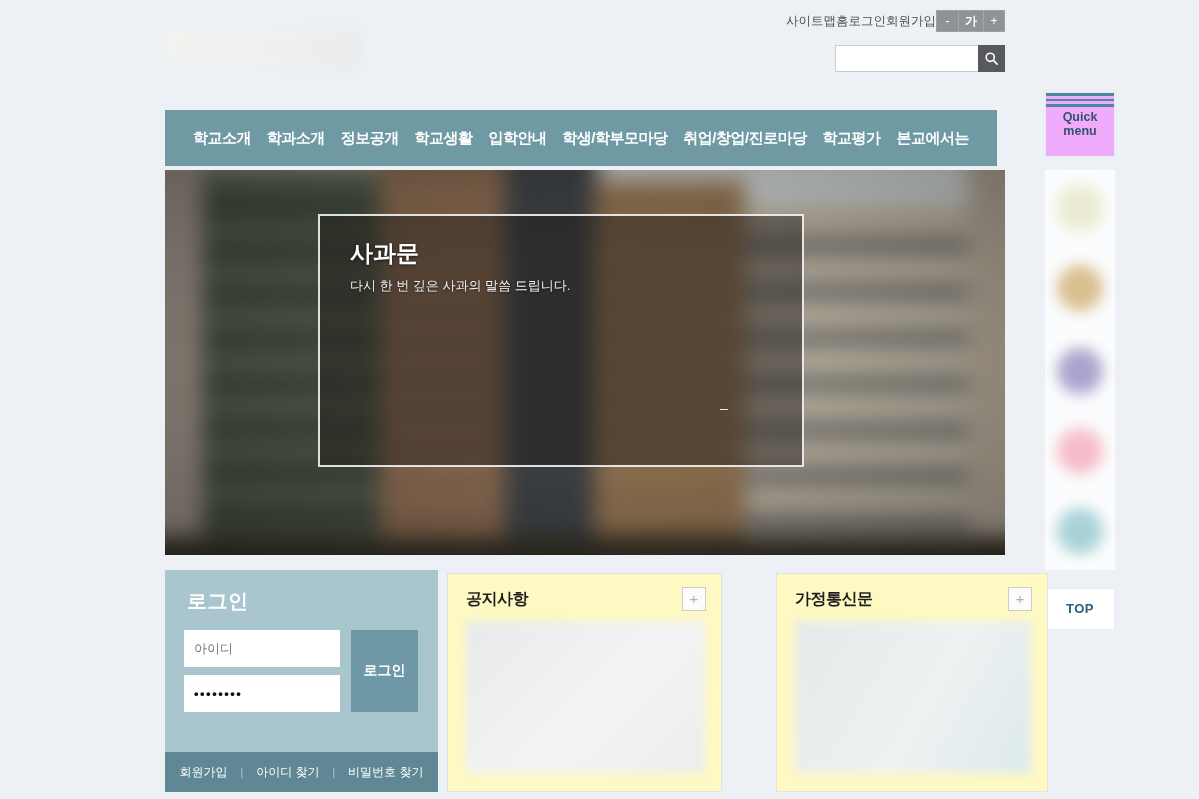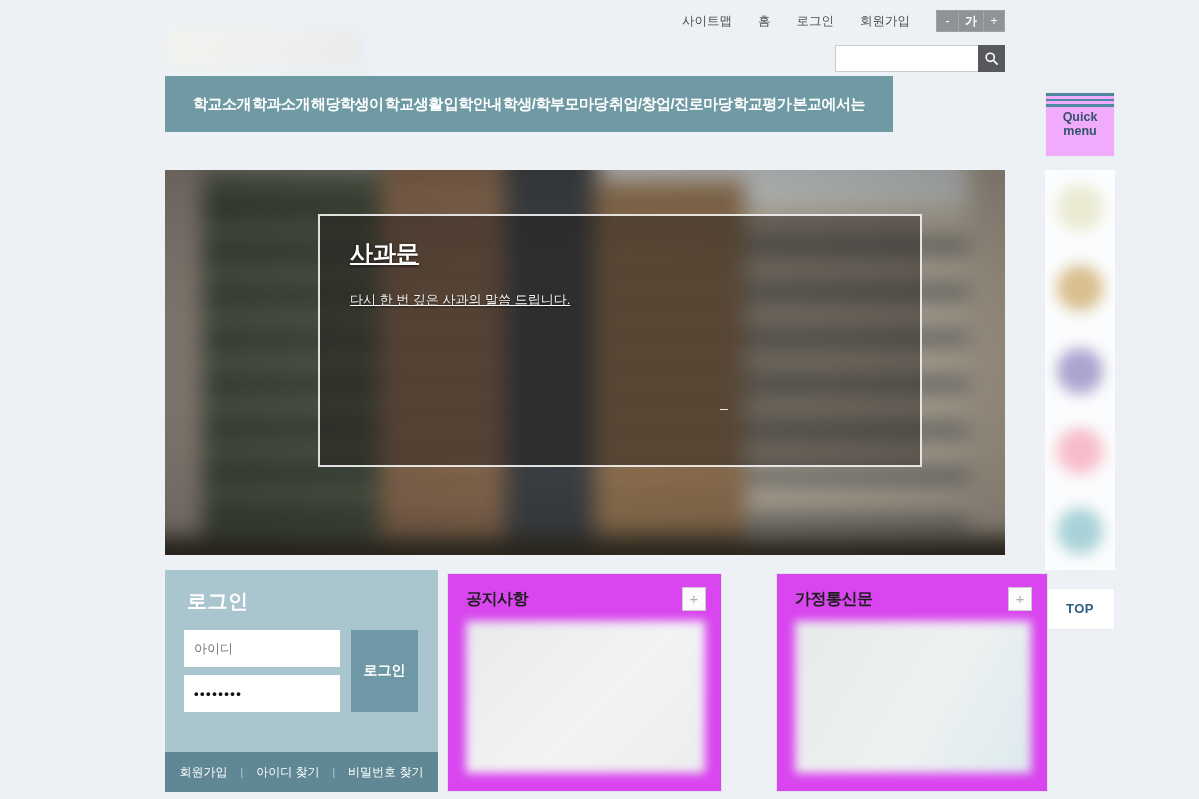--- a/index.html
+++ b/index.html
@@ -1,40 +1,40 @@
 <!DOCTYPE html>
 <html><head>
 <meta charset="utf-8">
 <style>
   * { margin:0; padding:0; box-sizing:border-box; }
   html,body { width:1199px; height:799px; }
   body { font-family:"Liberation Sans","DejaVu Sans",sans-serif; background:#edf1f5; }
   #canvas { position:relative; width:1199px; height:799px; background:#edf1f5; overflow:hidden; }
 
   
-  .utilbar { position:absolute; top:10px; right:194px; display:flex; align-items:center; gap:26px;
+  .utilbar { position:absolute; top:10px; right:194px; display:flex; align-items:center; 
              font-size:12.5px; color:#4b4b4b; }
   .utilbar .ulink { cursor:pointer; }
   .fontsize { display:flex; border:1px solid #9ba1a5; }
   .fontsize .cell { background:#8d9397; color:#fff; text-align:center; font-size:12px; line-height:20px;
                     height:20px; cursor:pointer; }
   .fontsize .cell + .cell { border-left:1px solid #a2a8ac; }
   .fs-minus { width:21px; } .fs-label { width:25px; font-weight:bold; } .fs-plus { width:21px; }
 
   
   .logo-blur { position:absolute; left:165px; top:27px; width:195px; height:42px;
                background:linear-gradient(120deg,#f2f3ef,#eef0ee 60%,#e9ebe9); filter:blur(6px); cursor:pointer; }
   .searchbox { position:absolute; left:835px; top:45px; width:170px; height:27px; display:flex; }
   .searchbox input { flex:1; min-width:0; border:1px solid #c8ccd0; border-right:none; background:#fff;
                      padding:0 8px; font-size:12px; outline:none; }
   .search-btn { width:27px; height:27px; background:#57595c; border:none; display:flex;
                 align-items:center; justify-content:center; cursor:pointer; }
 
   
-  .mainnav { position:absolute; left:165px; top:76px; width:728px; height:56px; background:#6f9aa4;
+  .mainnav { position:absolute; left:165px; top:110px; width:832px; height:56px; background:#6f9aa4;
              display:flex; justify-content:space-between; align-items:center; padding:0 28px; }
   .mainnav .navitem { color:#fff; font-size:15px; font-weight:bold; letter-spacing:-0.5px;
                       white-space:nowrap; cursor:pointer; }
 
   
   .hero { position:absolute; left:165px; top:170px; width:840px; height:385px; overflow:hidden; background:#8d857b; }
   .hero-bg { position:absolute; left:-25px; top:-25px; right:-25px; bottom:-25px; filter:blur(11px); }
   .hb { position:absolute; }
   .hb-base { left:0; top:0; width:100%; height:100%;
              background:linear-gradient(180deg,#aba69e 0%,#99918b 55%,#6f6862 100%); }
@@ -47,27 +47,27 @@
   .hb-dark-slab { left:41%; top:0; width:10%; height:100%; background:#45494d; }
   .hb-brick { left:51%; top:8%; width:17%; height:92%;
              background:repeating-linear-gradient(180deg,#a8855f 0px,#a8855f 24px,#8a6c4e 24px,#8a6c4e 32px); }
   .hb-beige { left:68%; top:14%; width:32%; height:86%;
              background:repeating-linear-gradient(180deg,#d0c5b1 0px,#d0c5b1 34px,#5e6368 34px,#5e6368 46px); }
   .hb-right-edge { right:0; top:0; width:7%; height:100%; background:#c3b7a5; }
   .hb-bottom { left:0; bottom:0; width:100%; height:10%; background:#373328; }
   .hero-vignette { position:absolute; inset:0;
              background:radial-gradient(ellipse at center, rgba(0,0,0,0.16) 40%, rgba(0,0,0,0.38) 100%); }
 
-  .notice-box { position:absolute; left:153px; top:44px; width:604px; height:253px;
+  .notice-box { position:absolute; left:153px; top:44px; width:486px; height:253px;
                 border:2px solid rgba(255,255,255,0.85); background:rgba(30,26,24,0.45);
-                padding:16px 30px 0 30px; color:#fff;text-decoration:underline; }
+                padding:16px 30px 0 30px; color:#fff; }
   .notice-title { font-size:23px; font-weight:bold; margin-top:6px; text-shadow:0 1px 3px rgba(0,0,0,0.6); }
   .notice-body { margin-top:13px; font-size:13px; line-height:1.66; text-align:justify; color:#f5f5f5;
                  text-shadow:0 1px 2px rgba(0,0,0,0.55); }
-  .notice-body2 { margin-top:22px; font-size:13px; color:#f5f5f5; text-shadow:0 1px 2px rgba(0,0,0,0.55); }
+  .notice-body2 { margin-top:8px; font-size:13px; color:#f5f5f5; text-shadow:0 1px 2px rgba(0,0,0,0.55); }
   .notice-dash { position:absolute; left:400px; top:184px; font-size:14px; color:#eee; }
   .notice-path { position:absolute; left:26px; right:10px; bottom:15px; font-size:12.5px; white-space:nowrap;
                  letter-spacing:-0.3px; color:#fafafa; text-shadow:0 1px 2px rgba(0,0,0,0.55); }
   .notice-path .pfx { font-weight:bold; }
 
   
   .quickbox { position:absolute; left:1045px; top:92px; width:70px; height:65px; background:#f0abfc;
               border:1px solid #e9ecef; text-align:center; cursor:pointer; }
   .burger { width:22px; margin:10px auto 5px auto; }
   .burger i { display:block; height:2.5px; background:#4e87a0; margin-bottom:3px; }
@@ -89,21 +89,21 @@
   .login-pw { position:absolute; left:19px; top:105px; width:156px; height:37px; border:none; background:#fff;
               padding:0 10px; font-size:13px; font-weight:bold; letter-spacing:1.5px; color:#111; outline:none; }
   .login-btn { position:absolute; left:186px; top:60px; width:67px; height:82px; background:#6f98a6;
                border:none; color:#fff; font-size:14px; font-weight:bold; cursor:pointer; }
   .login-footer { position:absolute; left:0; bottom:0; width:100%; height:40px; background:#5f8894;
                   display:flex; align-items:center; justify-content:center; gap:13px; font-size:12px; color:#fff; }
   .login-footer .flink { cursor:pointer; white-space:nowrap; }
   .login-footer .sep { color:rgba(255,255,255,0.55); font-size:10px; }
 
   
-  .board { position:absolute; top:573px; height:219px; background:#d946ef; border:1px solid #e0e3e6; }
+  .board { position:absolute; top:573px; height:219px; background:#fef9c3; border:1px solid #e0e3e6; }
   .board-1 { left:447px; width:275px; }
   .board-2 { left:776px; width:272px; }
   .board-head { display:flex; justify-content:space-between; align-items:center; padding:13px 15px 0 18px; }
   .board-title { font-size:16px; font-weight:bold; color:#1e1e1e; letter-spacing:-0.5px; }
   .plus-btn { width:24px; height:24px; border:1px solid #ccc; background:#fcfcfc; color:#b0b0b0;
               font-size:15px; line-height:21px; text-align:center; cursor:pointer; }
   .board-blur { margin:10px 16px 0 18px; height:152px; filter:blur(5px); }
   .blur-a { background:linear-gradient(135deg,#e8eaeb 0%,#f2f3f4 55%,#ecedee 100%); }
   .blur-b { background:linear-gradient(120deg,#e7eaea 0%,#eef1f1 55%,#ddeaee 100%); }
 </style>
@@ -132,21 +132,21 @@
       <svg width="15" height="15" viewBox="0 0 24 24" fill="none" stroke="#ffffff" stroke-width="2.6" stroke-linecap="round">
         <circle cx="10" cy="10" r="6.5"></circle>
         <line x1="15" y1="15" x2="21" y2="21"></line>
       </svg>
     </button>
   </div>
 
   <div class="mainnav">
     <span class="navitem">학교소개</span>
     <span class="navitem">학과소개</span>
-    <span class="navitem">해당학생이</span>
+    <span class="navitem">정보공개</span>
     <span class="navitem">학교생활</span>
     <span class="navitem">입학안내</span>
     <span class="navitem">학생/학부모마당</span>
     <span class="navitem">취업/창업/진로마당</span>
     <span class="navitem">학교평가</span>
     <span class="navitem">본교에서는</span>
   </div>
 
   <div class="hero">
     <div class="hero-bg">

